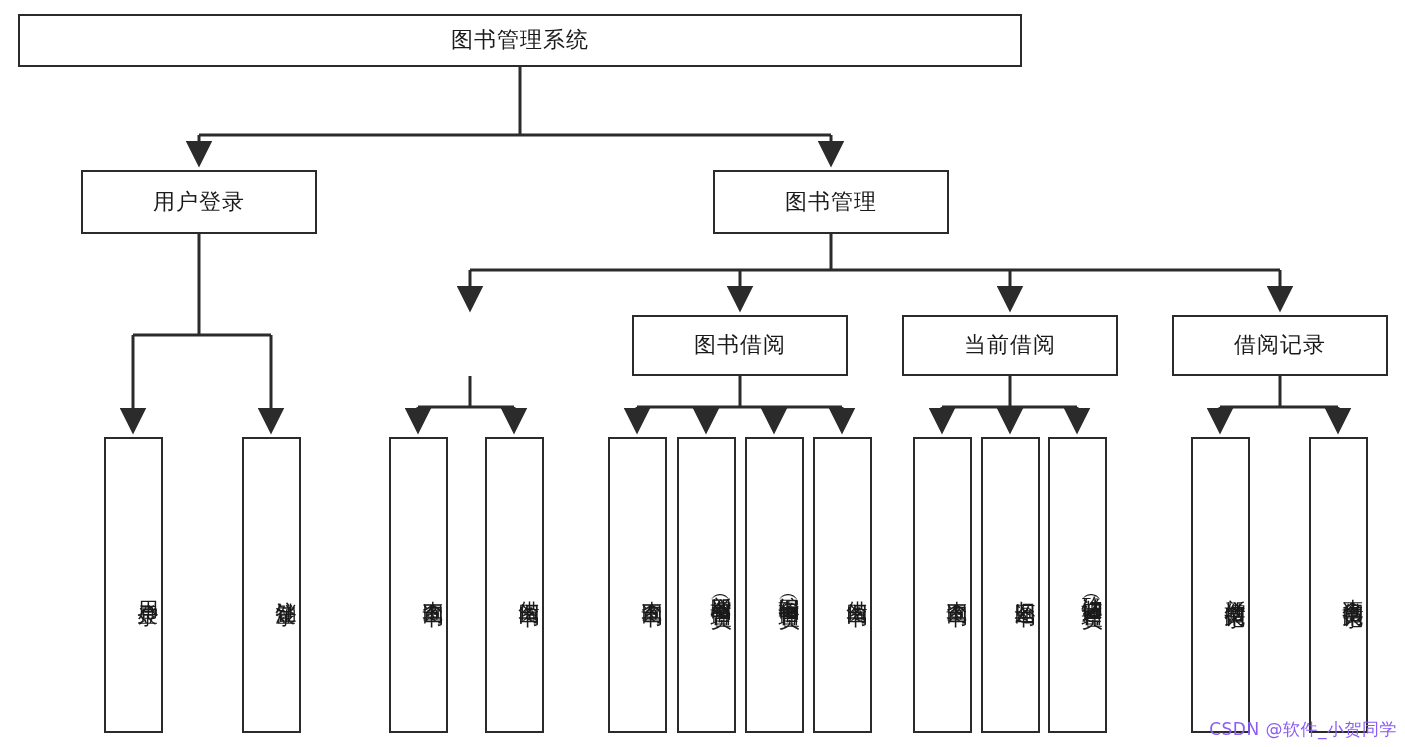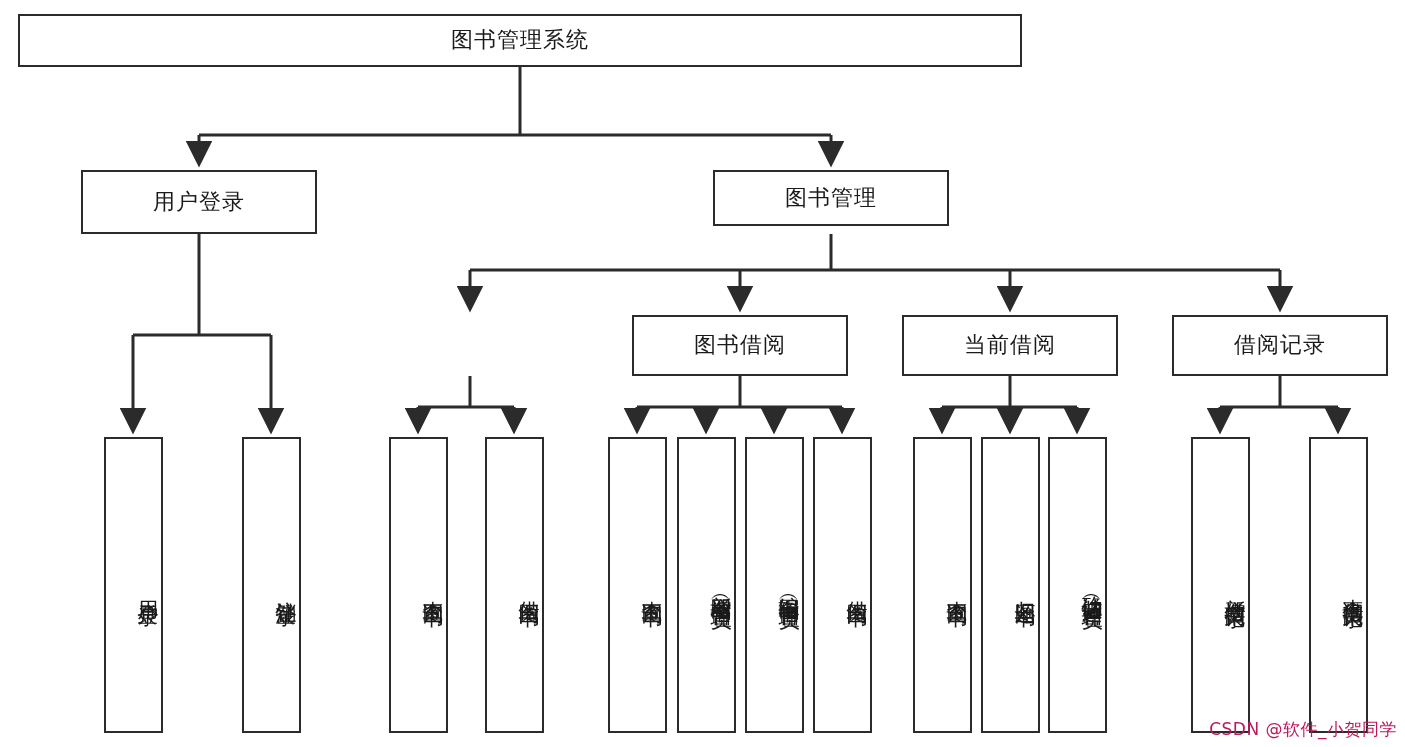--- a/index.html
+++ b/index.html
@@ -52,21 +52,21 @@
     align-items: flex-start;
     justify-content: center;
     white-space: nowrap;
   }
   .node-root { font-size: 23px; }
   .watermark {
     position: absolute;
     right: 8px;
     bottom: 6px;
     font-size: 17px;
-    color: #be185d;
+    color: #8b5cf6;
     white-space: nowrap;
     letter-spacing: 0.5px;
     font-family: "DejaVu Sans", "Liberation Sans", sans-serif;
   }
 </style>
 </head>
 <body>
 
 <div id="canvas">
 
@@ -120,21 +120,21 @@
     </g>
   </svg>
 
   <div class="node horiz node-root" style="left:18px; top:14px; width:1004px; height:53px;">
     <span>图书管理系统</span>
   </div>
 
   <div class="node horiz" style="left:81px; top:170px; width:236px; height:64px;">
     <span>用户登录</span>
   </div>
-  <div class="node horiz" style="left:713px; top:170px; width:236px; height:56px;">
+  <div class="node horiz" style="left:713px; top:170px; width:236px; height:64px;">
     <span>图书管理</span>
   </div>
 
   <div class="node horiz" style="left:632px; top:315px; width:216px; height:61px;justify-content:center;">
     <span>图书借阅</span>
   </div>
   <div class="node horiz" style="left:902px; top:315px; width:216px; height:61px;">
     <span>当前借阅</span>
   </div>
   <div class="node horiz" style="left:1172px; top:315px; width:216px; height:61px;">

